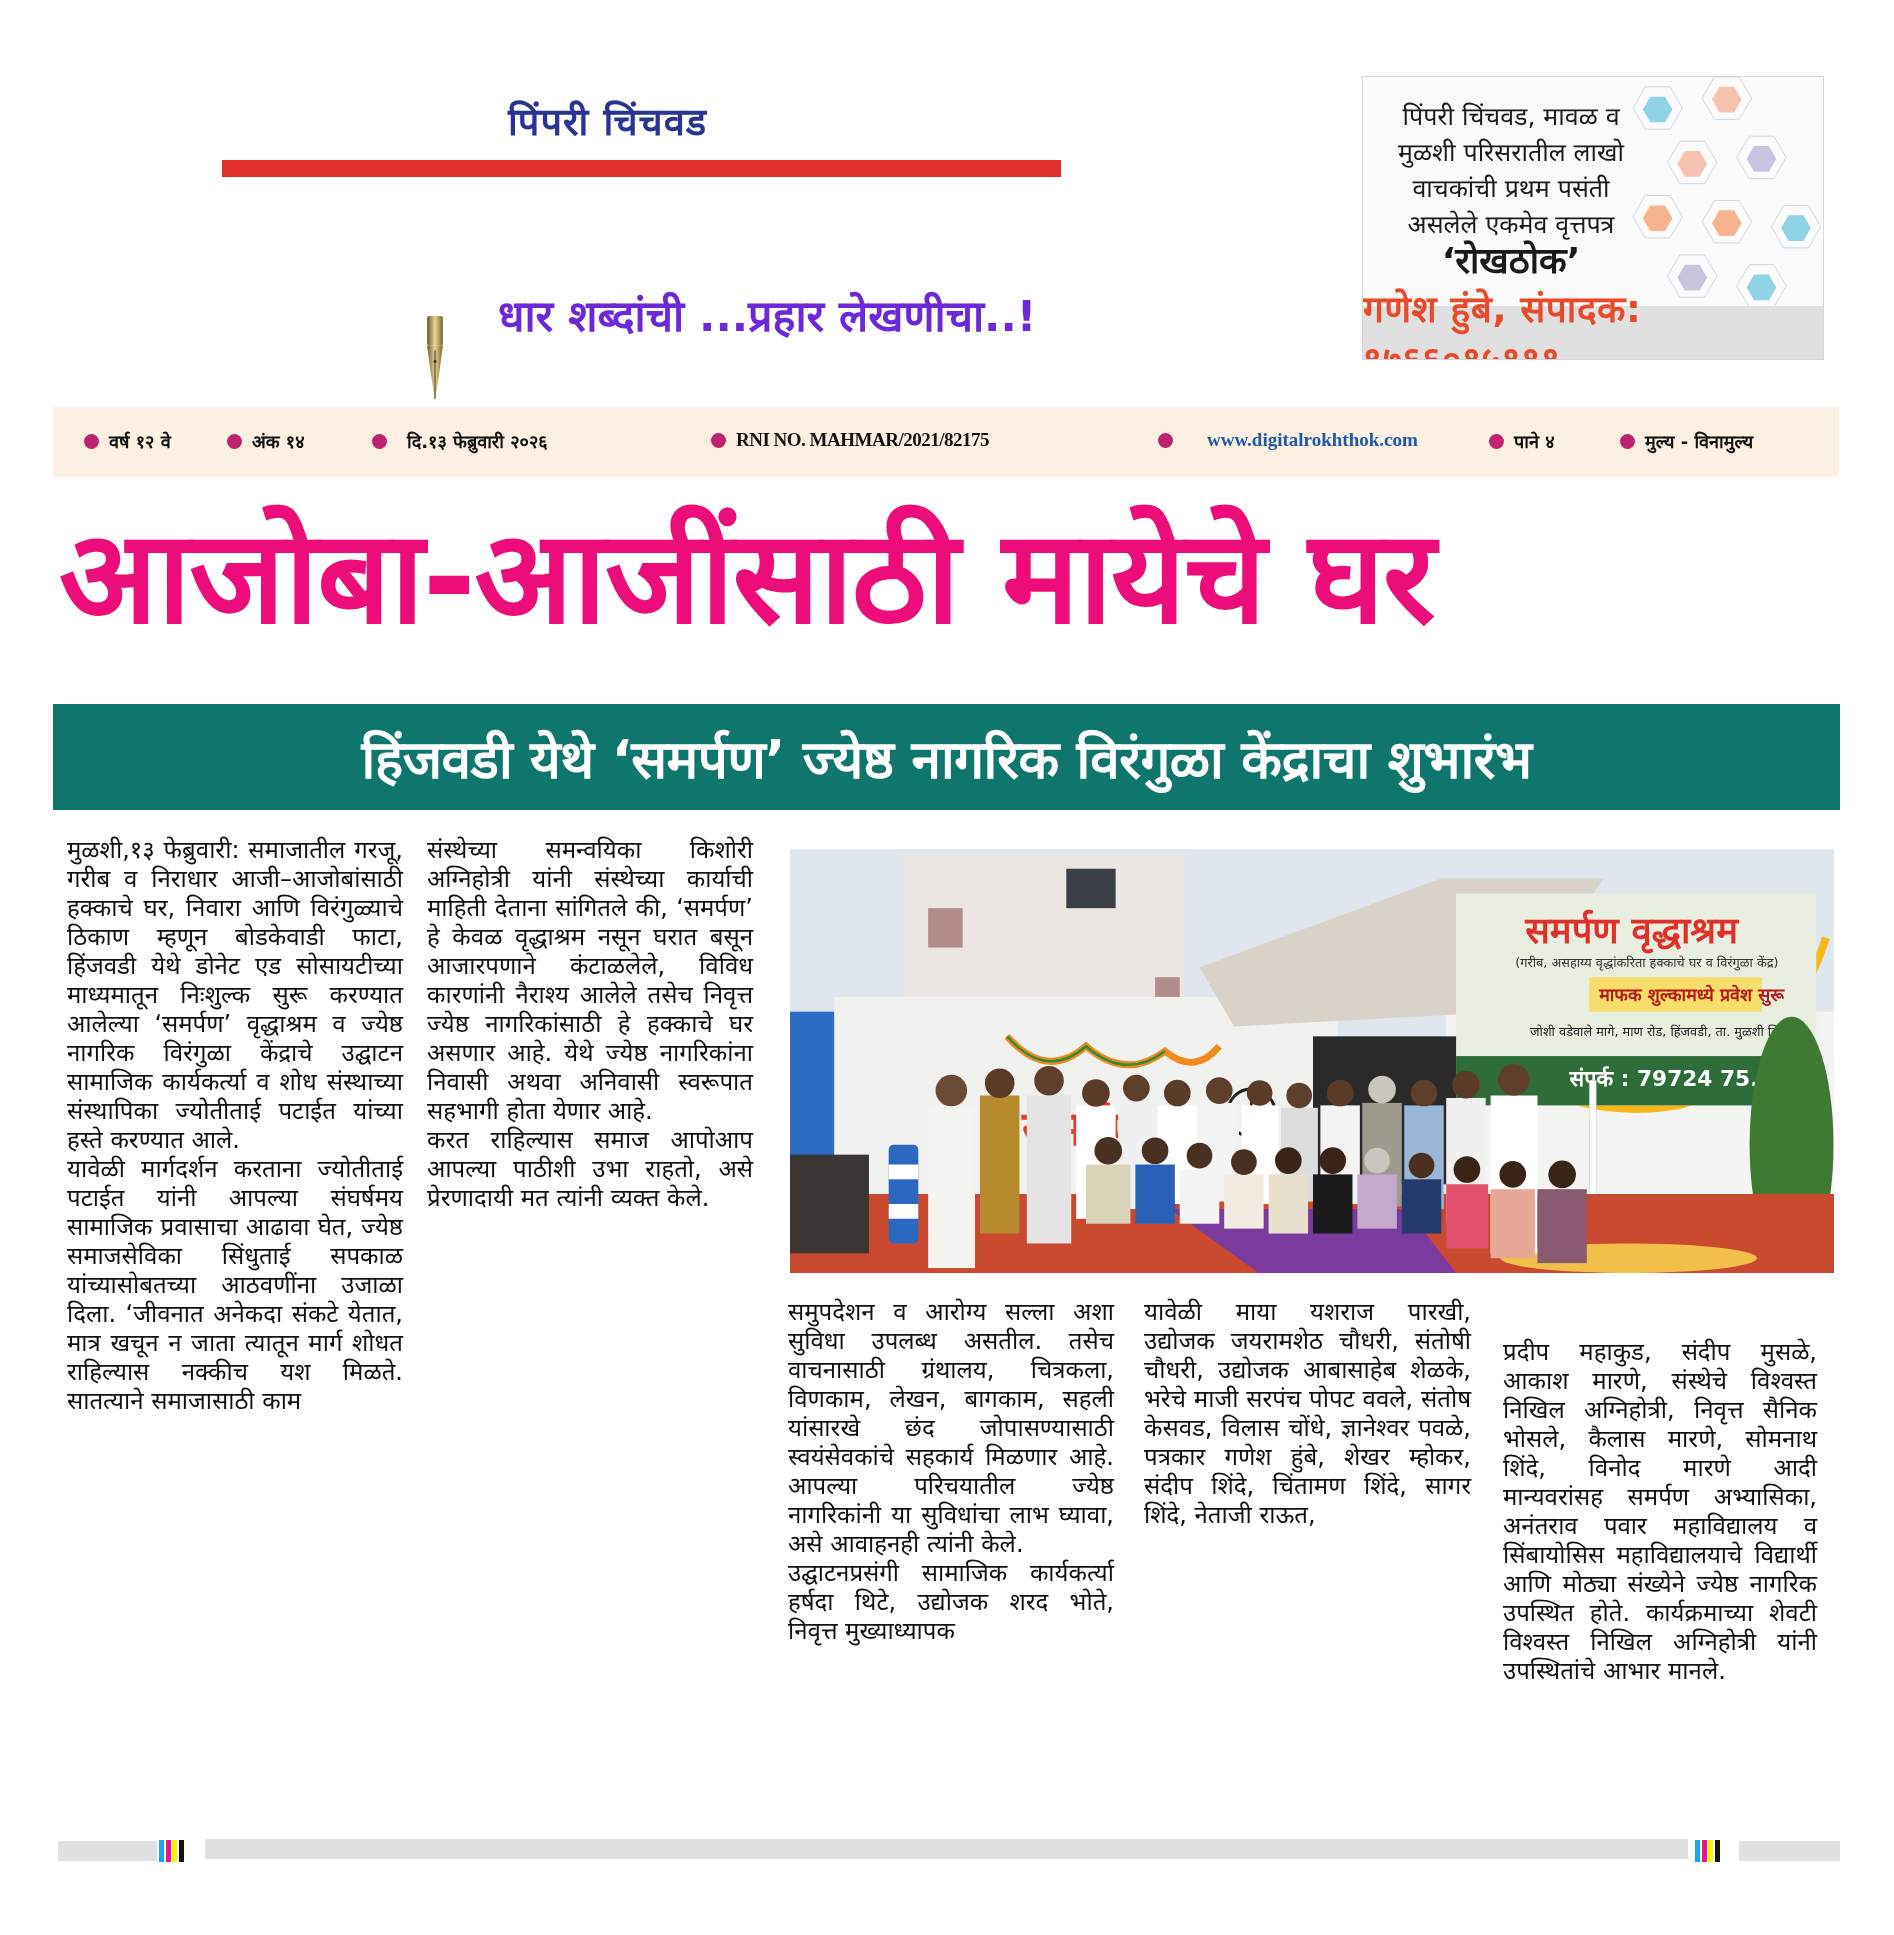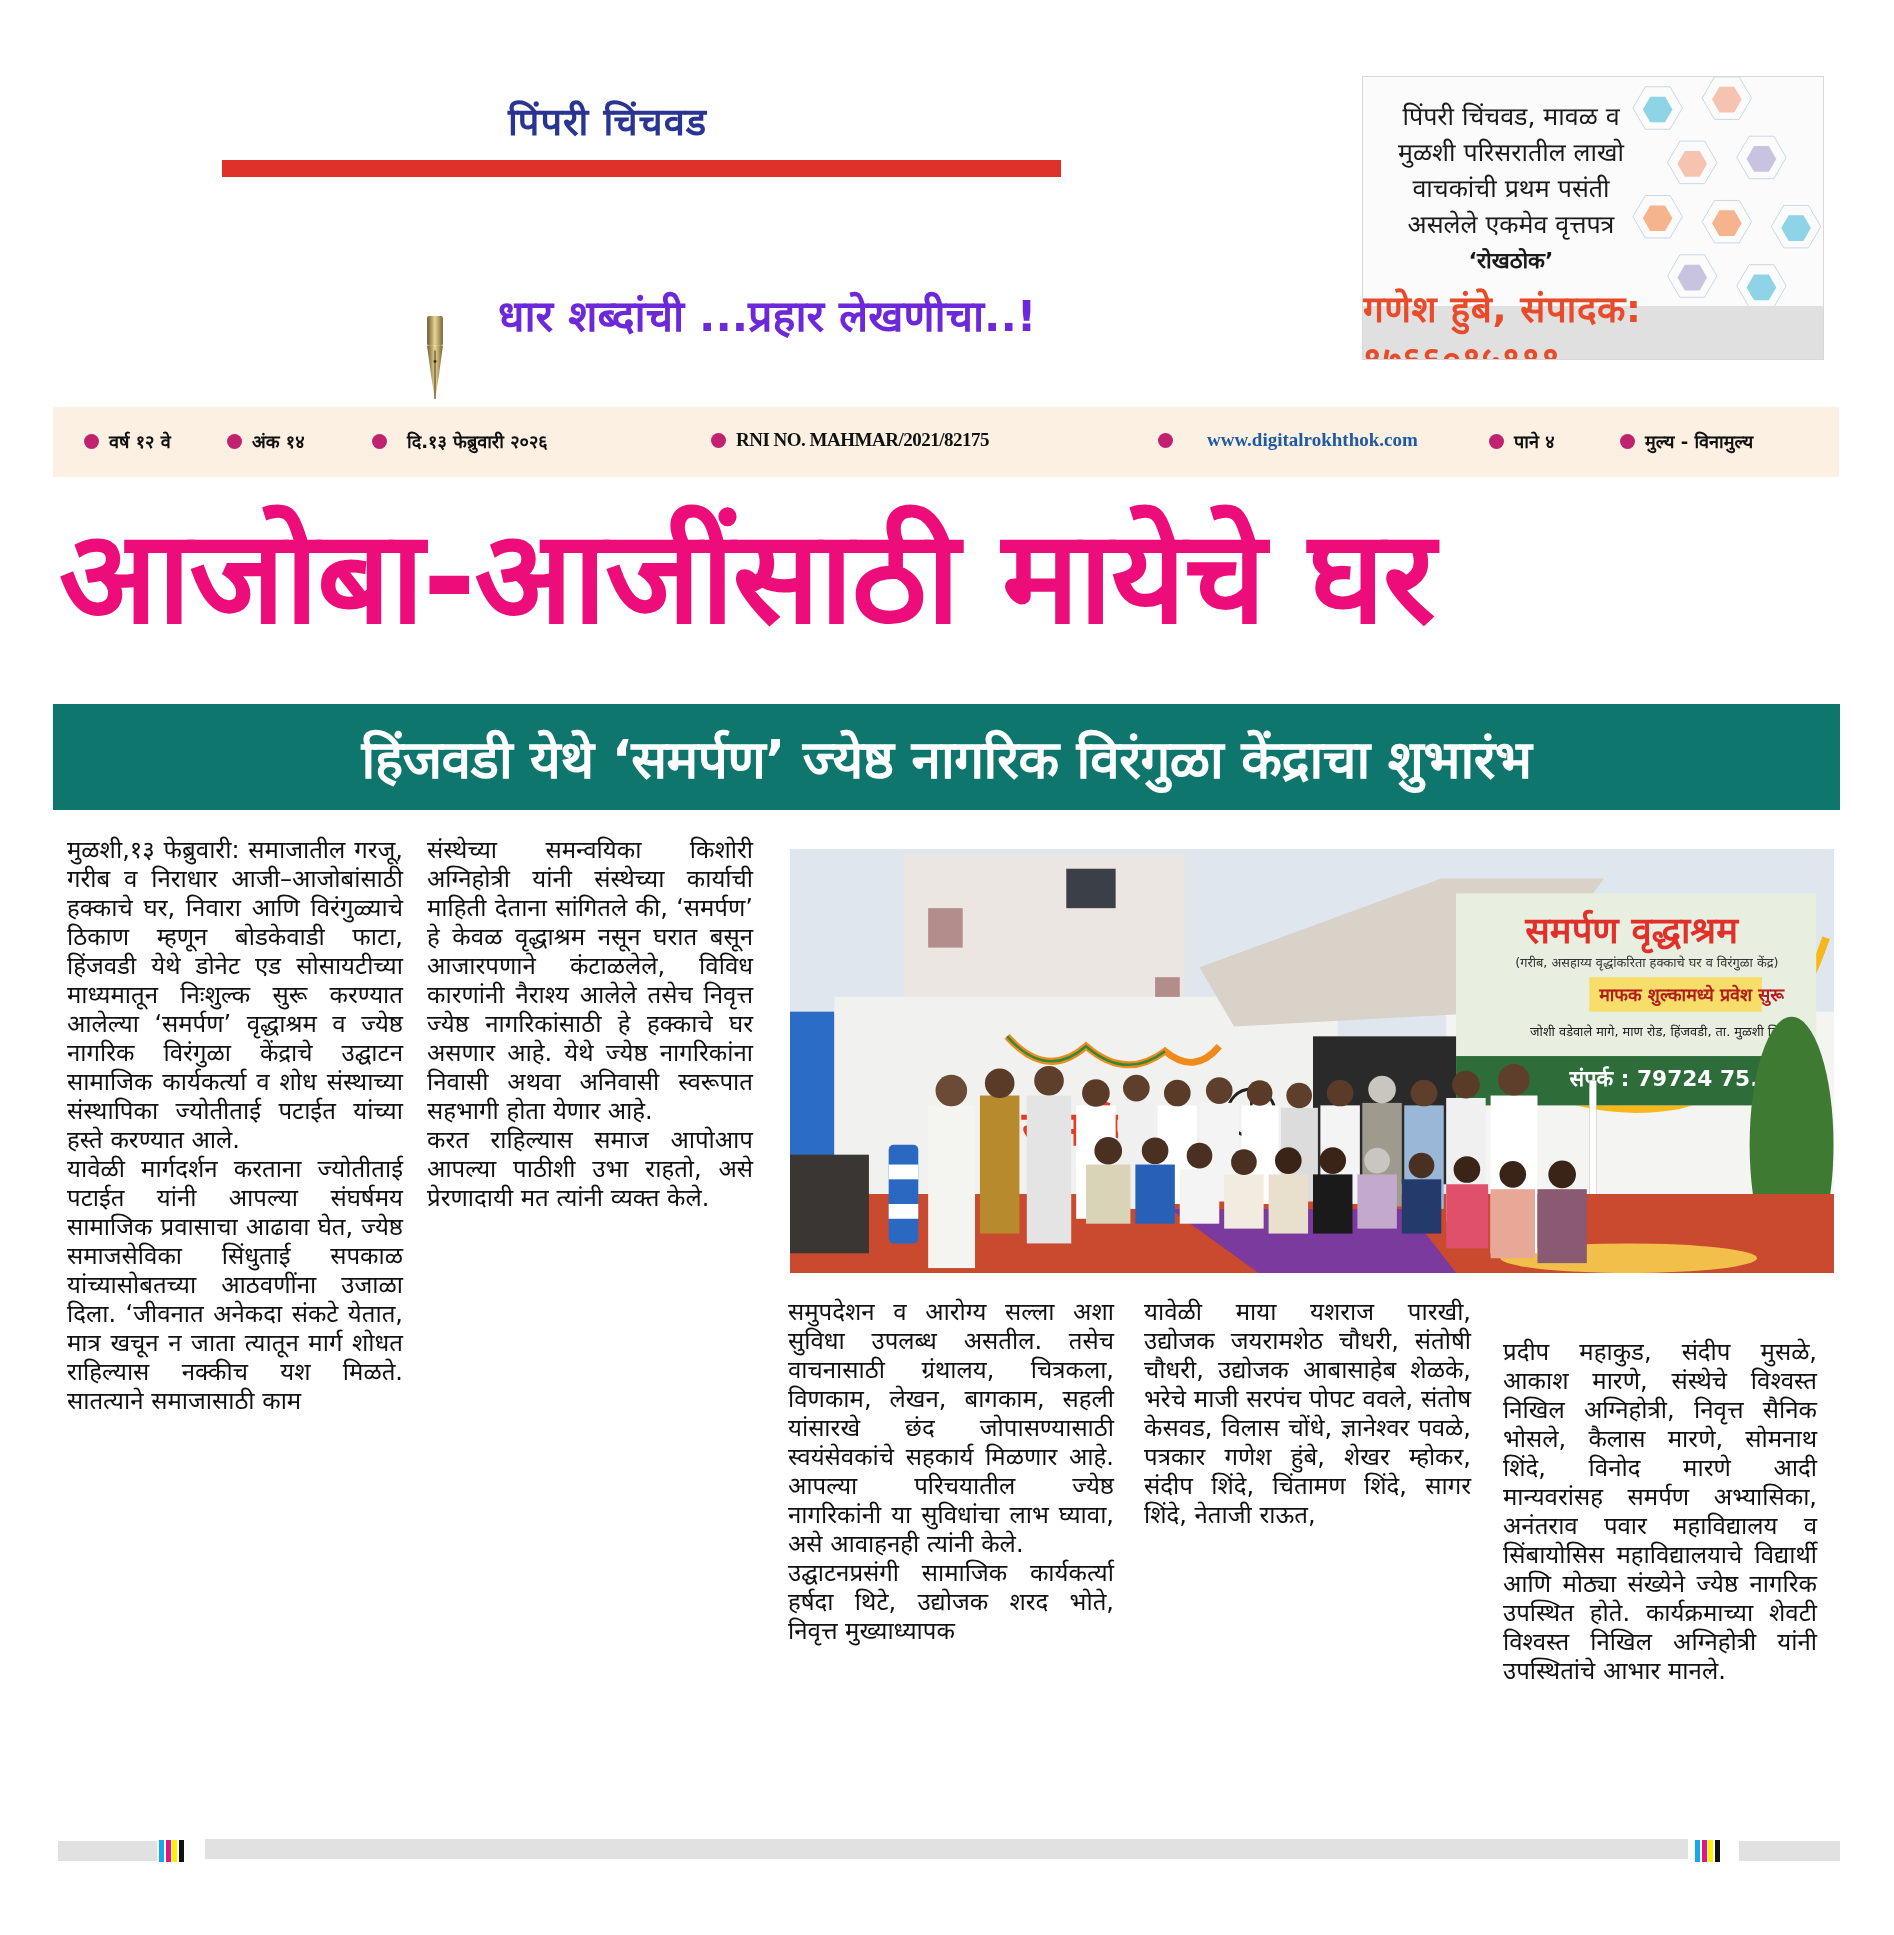--- a/index.html
+++ b/index.html
@@ -11,21 +11,21 @@
   .masthead-city { position: absolute; left: 291px; top: 10px; font-size: 38px; font-weight: bold; color: #2a3593; letter-spacing: 1px; white-space: nowrap; }
   .masthead-title { position: absolute; left: 0; top: 39px; font-size: 168px; font-weight: bold; color: #e0302a; line-height: 1; white-space: nowrap; letter-spacing: -2px; font-family: "DejaVu Sans", sans-serif; }
   .masthead-bar { position: absolute; left: 5px; top: 76px; width: 839px; height: 17px; background: #e0302a; }
   .pen-nib { position: absolute; left: 207px; top: 232px; width: 22px; height: 84px; }
   .masthead-tagline { position: absolute; left: 281px; top: 201px; font-size: 43px; font-weight: bold; color: #6d28d9; white-space: nowrap; }
 
   
   .ad-box { position: absolute; left: 1362px; top: 76px; width: 462px; height: 284px; border: 1.5px solid #d8d8d8; background: #fbfbfb; overflow: hidden; }
   .ad-bg { position: absolute; right: -20px; top: -10px; width: 257px; height: 257px; }
   .ad-text { position: absolute; left: 10px; top: 22px; width: 276px; text-align: center; font-size: 25px; line-height: 36px; color: #1a1a1a; }
-  .ad-text .ad-brand { font-weight: bold; font-size: 22px; display: block; }
+  .ad-text .ad-brand { font-weight: bold; font-size: 36px; display: block; }
   .ad-footer { position: absolute; left: 0; bottom: 0; width: 100%; height: 53px; background: #e0e0e1; color: #e84a2a; font-size: 37px; font-weight: bold; display: flex; align-items: center; justify-content: center; letter-spacing: 0.5px; }
 
   
   .info-strip { position: absolute; left: 53px; top: 407px; width: 1786px; height: 70px; background: #fcf0e2; }
   .info-item { position: absolute; top: 22px; display: flex; align-items: center; font-size: 18px; font-weight: bold; color: #111; white-space: nowrap; }
   .info-dot { width: 15px; height: 15px; border-radius: 50%; background: #c0226f; margin-right: 10px; display: inline-block; }
   .info-item.rni { font-family: "Liberation Serif", serif; font-size: 19px; letter-spacing: -0.5px; }
   .info-item.web { font-family: "Liberation Serif", serif; font-size: 19px; color: #1f5aa3; }
   .info-item.web .info-dot { margin-right: 34px; }
 

